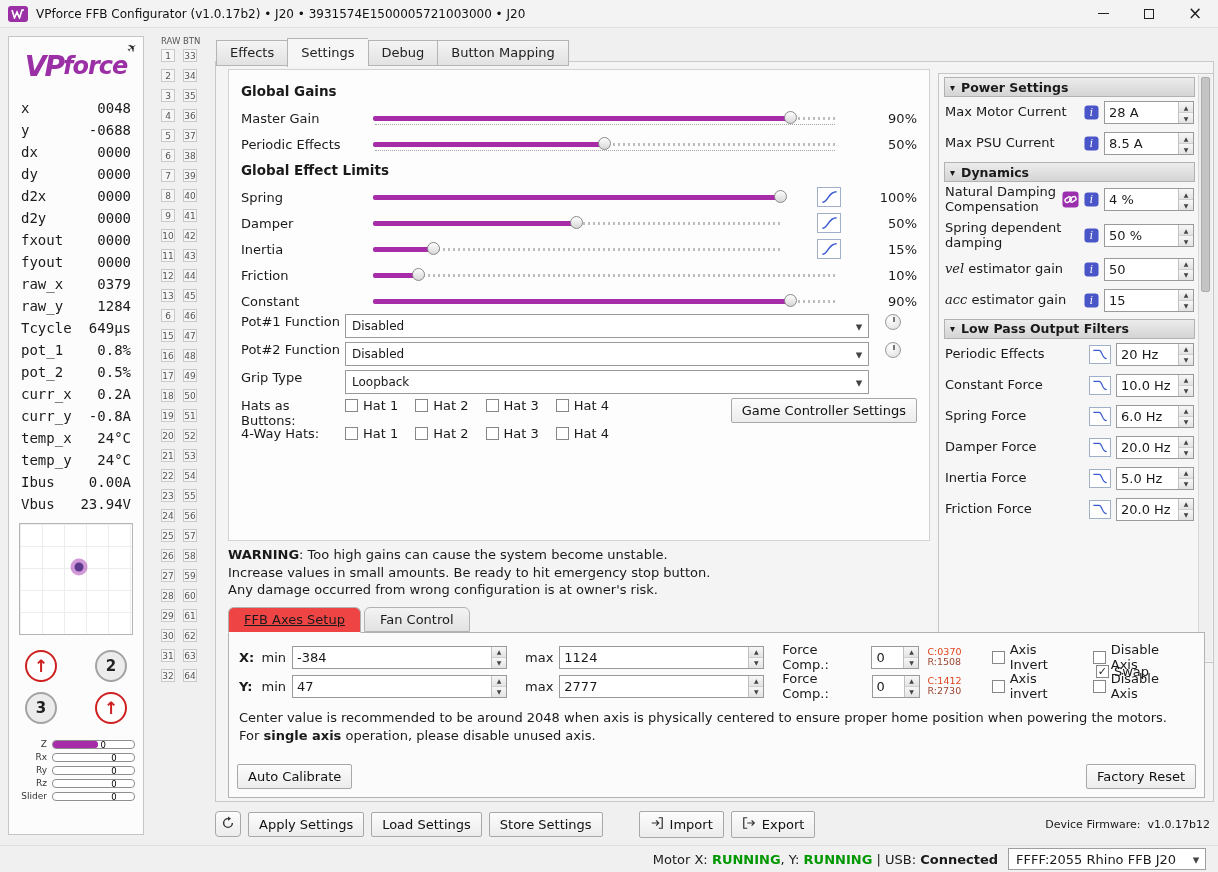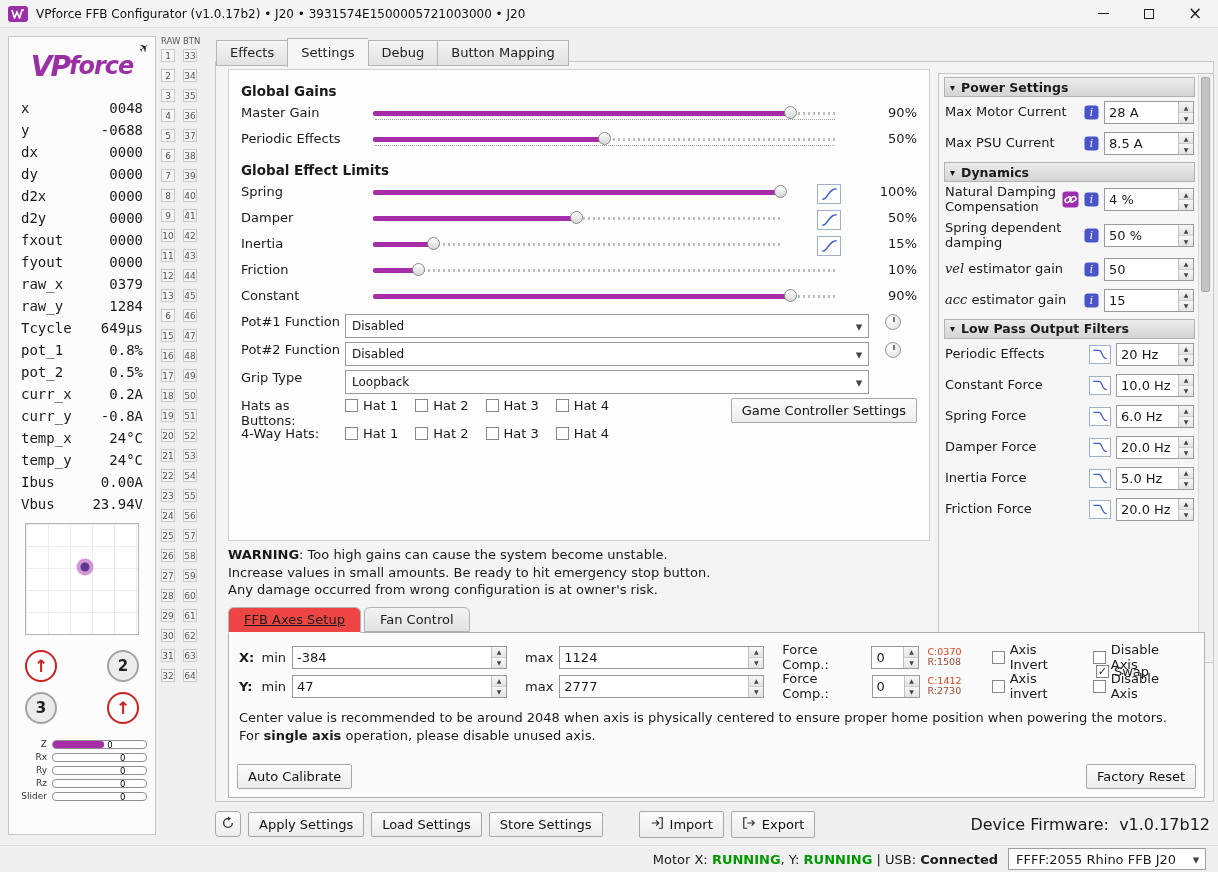--- a/index.html
+++ b/index.html
@@ -10,21 +10,21 @@
   .titlebar{position:absolute;left:0;top:0;width:100%;height:28px;background:#f3f3f3;border-bottom:1px solid #e2e2e2;display:flex;align-items:center;padding-left:8px;gap:8px;}
   .app-icon{width:20px;height:16px;background:#9b2fa5;border-radius:3px;display:flex;align-items:center;justify-content:center;}
   .title-text{font-size:12px;color:#111;}
   .win-controls{margin-left:auto;display:flex;height:28px;}
   .win-btn{width:46px;height:28px;display:flex;align-items:center;justify-content:center;color:#222;}
   .glyph-min::before{content:"";display:block;width:11px;border-top:1px solid #222;}
   .glyph-max{width:10px;height:10px;border:1px solid #222;}
   .glyph-close::before{content:"×";font-size:17px;line-height:1;}
 
   
-  .sidebar{position:absolute;left:8px;top:36px;width:148px;height:799px;background:#fcfcfc;border:1px solid #c6c6c6;}
+  .sidebar{position:absolute;left:8px;top:36px;width:136px;height:799px;background:#fcfcfc;border:1px solid #c6c6c6;}
   .logo{height:58px;display:flex;align-items:center;justify-content:center;position:relative;}
   .logo-vp{font-size:28px;font-weight:bold;font-style:italic;color:#9b2fa5;letter-spacing:-2px;}
   .logo-force{font-size:24px;font-weight:bold;font-style:italic;color:#9b2fa5;letter-spacing:-1px;}
   .logo-plane{position:absolute;right:6px;top:4px;font-size:12px;color:#222;transform:rotate(-35deg);}
   .telemetry{padding:2px 12px 0 12px;font-family:"DejaVu Sans Mono","Liberation Mono",monospace;font-size:14px;}
   .tel-row{display:flex;justify-content:space-between;height:22px;align-items:center;}
   .pos-wrap{display:flex;justify-content:center;margin-top:8px;}
   .pos-box{width:114px;height:112px;background:#fff;border:1px solid #b5b5b5;position:relative;background-image:linear-gradient(#ededed 1px,transparent 1px),linear-gradient(90deg,#ededed 1px,transparent 1px);background-size:22px 22px;}
   .pos-dot{position:absolute;width:9px;height:9px;border-radius:50%;background:#5e3a8e;box-shadow:0 0 0 4px rgba(168,50,176,0.5);transform:translate(-50%,-50%);}
   .circle-btns{margin-top:15px;padding:0 16px;}
@@ -48,21 +48,21 @@
   
   .pane{position:absolute;left:215px;top:61px;width:999px;height:741px;background:#f4f4f4;border:1px solid #c9c9c9;}
   .tabbar{position:absolute;left:216px;top:38px;display:flex;align-items:flex-end;z-index:3;}
   .tab{padding:4px 13px 5px;border:1px solid #b4b4b4;border-right:none;background:linear-gradient(#f4f4f4,#e2e2e2);color:#222;}
   .tab:last-child{border-right:1px solid #b4b4b4;}
   .tab.active{background:#f6f6f6;padding-top:6px;padding-bottom:7px;border-bottom:none;margin-bottom:-1px;}
 
   
   .card{position:absolute;left:228px;top:69px;width:702px;height:472px;background:#fdfdfd;border:1px solid #d2d2d2;padding:8px 12px;z-index:2;}
   .sec-title{font-weight:bold;font-size:13.5px;margin:5px 0 6px;}
-  .sl-row{display:flex;height:26px;gap:28px;}
+  .sl-row{display:flex;align-items:center;height:26px;gap:28px;}
   .sl-label{width:104px;font-size:13px;}
   .sl-track{flex:1;height:16px;position:relative;margin-right:8px;}
   .groove{position:absolute;left:0;right:0;top:7px;height:3px;background:repeating-linear-gradient(90deg,#bdbdbd 0 2px,transparent 2px 5px);}
   .ticks{position:absolute;left:2px;right:2px;top:14px;border-top:1px dotted #a5a5a5;}
   .fill{position:absolute;left:0;top:6px;height:5px;background:#a62ca8;border-radius:2px;}
   .handle{position:absolute;top:1px;width:13px;height:13px;border-radius:7px;background:linear-gradient(#fefefe,#d7d7d7);border:1px solid #8a8a8a;margin-left:-7px;}
   .sl-pct{width:44px;text-align:right;font-size:13px;}
   .curve-btn{width:24px;height:20px;border:1px solid #9fb0c8;background:#fff;display:inline-flex;align-items:center;justify-content:center;margin-right:4px;}
   .sel-row,.hat-row{display:flex;align-items:flex-start;height:28px;}
   .select{flex:1;height:24px;border:1px solid #9a9a9a;background:#fff;display:flex;align-items:center;padding-left:6px;}
@@ -123,21 +123,21 @@
   .ax-cbs{display:flex;margin-left:14px;}
   .swap{position:absolute;right:38px;top:30px;}
   .ax-note{position:absolute;left:10px;top:76px;width:950px;font-size:13px;line-height:18px;}
   .ax-btn-left{position:absolute;left:8px;bottom:8px;}
   .ax-btn-right{position:absolute;right:8px;bottom:8px;}
 
   
   .toolbar{position:absolute;left:215px;top:810px;right:8px;height:28px;display:flex;align-items:center;gap:7px;z-index:2;}
   .icon-btn{width:26px;height:26px;border:1px solid #a8a8a8;border-radius:4px;background:linear-gradient(#fcfcfc,#ececec);display:flex;align-items:center;justify-content:center;}
   .tb-gap{width:22px;}
-  .firmware{margin-left:auto;font-size:16px;}
+  .firmware{margin-left:auto;font-size:11px;}
 
   
   .statusbar{position:absolute;left:0;bottom:0;width:100%;height:27px;background:#f0f0f0;border-top:1px solid #dddddd;display:flex;align-items:center;justify-content:flex-end;gap:10px;padding:0 12px;font-size:13px;}
   .green{color:#009800;font-weight:bold;}
   .boldtxt{font-weight:bold;}
   .status-combo{width:198px;height:22px;border:1px solid #9e9e9e;background:#fff;display:flex;align-items:center;padding-left:7px;}
   .status-combo .select-arrow{margin-left:auto;}
 </style>
 </head>
 <body>

